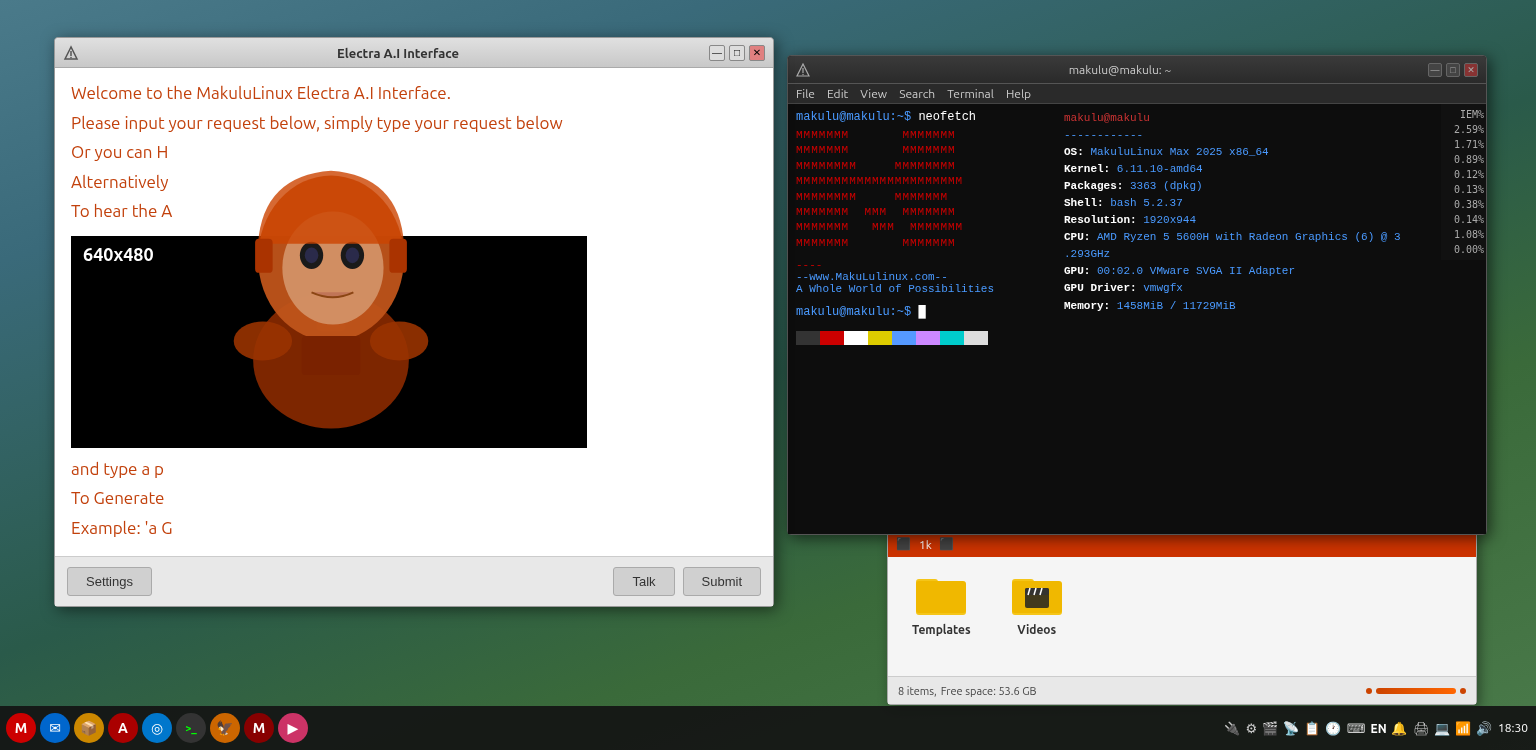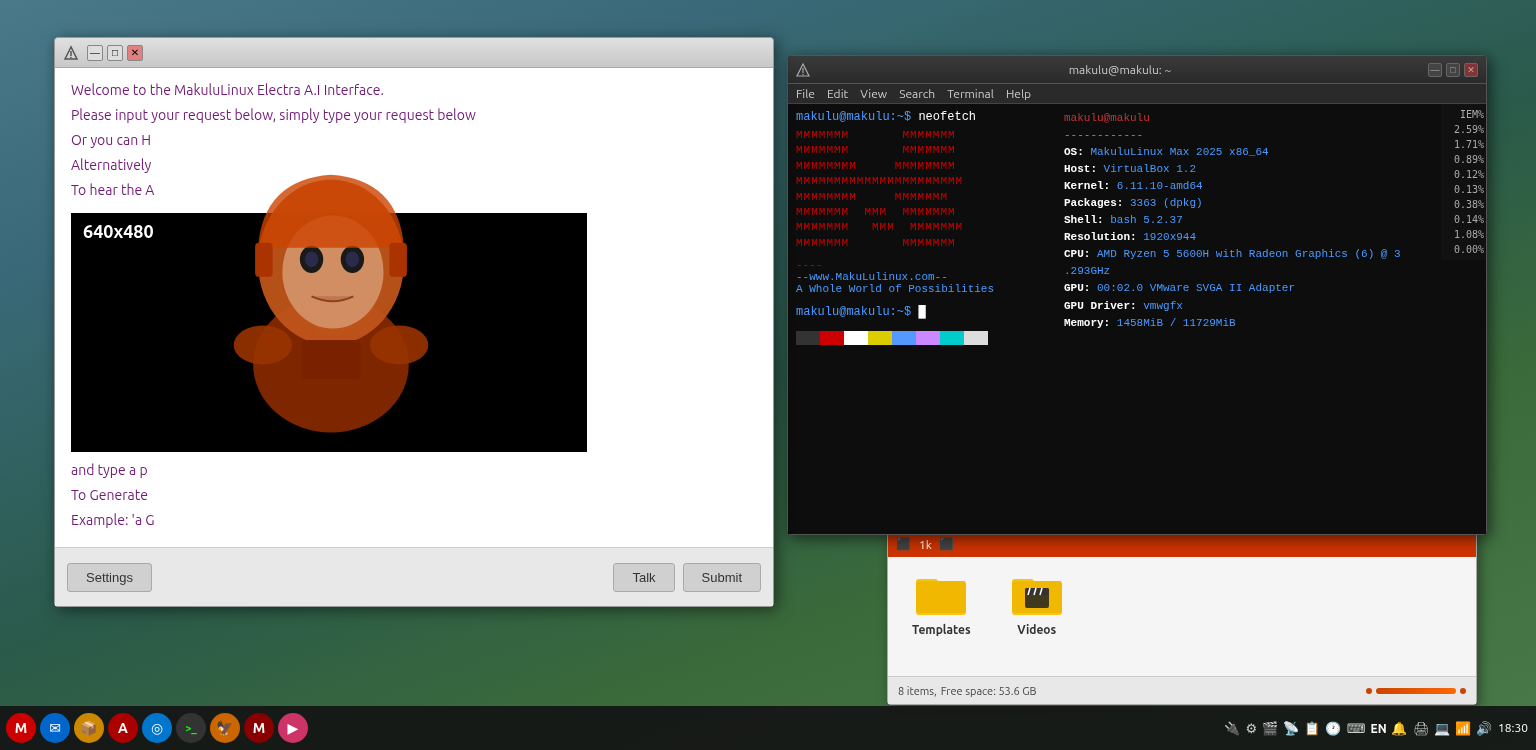--- a/index.html
+++ b/index.html
@@ -104,22 +104,22 @@
     #ai-content {
       flex: 1;
       display: flex;
       flex-direction: column;
       padding: 12px 16px;
       background: white;
       overflow: hidden;
     }
 
     .ai-text-line {
-      font-size: 14px;
-      color: #701a75;
+      font-size: 17px;
+      color: #c2410c;
       margin-bottom: 4px;
       line-height: 1.5;
     }
 
     
     #ai-video {
       width: 516px;
       height: 380px;
       background: black;
       margin: 8px 0;
@@ -135,21 +135,21 @@
       font-size: 18px;
       font-weight: bold;
       position: absolute;
       top: 8px;
       left: 12px;
     }
 
     
     
     #ai-footer {
-      height: 59px;
+      height: 50px;
       background: #e8e8e8;
       border-top: 1px solid #ccc;
       display: flex;
       align-items: center;
       padding: 0 12px;
       gap: 8px;
     }
 
     .ai-footer-btn {
       padding: 6px 18px;
@@ -395,20 +395,21 @@
 <div id="desktop">
 
   <div id="ai-window">
     <div id="ai-titlebar">
 
       <svg width="16" height="16" viewBox="0 0 16 16" style="margin-right:8px">
         <polygon points="8,2 2,14 14,14" fill="none" stroke="#555" stroke-width="1.5"></polygon>
         <line x1="8" y1="6" x2="8" y2="11" stroke="#555" stroke-width="1.5"></line>
         <circle cx="8" cy="12.5" r="0.8" fill="#555"></circle>
       </svg>
+      <span id="ai-titlebar-title">Electra A.I Interface</span>
       <div id="ai-titlebar-buttons">
         <div class="title-btn">—</div>
         <div class="title-btn">□</div>
         <div class="title-btn" style="background:#e08080;">✕</div>
       </div>
     </div>
 
     <div id="ai-content">
       <div class="ai-text-line">Welcome to the MakuluLinux Electra A.I Interface.</div>
       <div class="ai-text-line">Please input your request below, simply type your request below</div>
@@ -515,21 +516,20 @@
           <div class="term-color-swatch" style="background:#cc88ff;"></div>
           <div class="term-color-swatch" style="background:#00cccc;"></div>
           <div class="term-color-swatch" style="background:#dddddd;"></div>
         </div>
       </div>
 
       <div id="term-right" style="font-family:'Courier New',monospace;font-size:11px;line-height:1.55;">
         <div style="color:#cc3333;font-weight:normal;">makulu@makulu</div>
         <div style="color:#4a9aff;">------------</div>
         <div><span class="term-info-key">OS:</span><span class="term-info-val"> MakuluLinux Max 2025 x86_64</span></div>
-        <div><span class="term-info-key">Host:</span><span class="term-info-val"> VirtualBox 1.2</span></div>
         <div><span class="term-info-key">Kernel:</span><span class="term-info-val"> 6.11.10-amd64</span></div>
         <div><span class="term-info-key">Packages:</span><span class="term-info-val"> 3363 (dpkg)</span></div>
         <div><span class="term-info-key">Shell:</span><span class="term-info-val"> bash 5.2.37</span></div>
         <div><span class="term-info-key">Resolution:</span><span class="term-info-val"> 1920x944</span></div>
         <div><span class="term-info-key">CPU:</span><span class="term-info-val"> AMD Ryzen 5 5600H with Radeon Graphics (6) @ 3</span></div>
         <div style="color:#4a9aff;">.293GHz</div>
         <div><span class="term-info-key">GPU:</span><span class="term-info-val"> 00:02.0 VMware SVGA II Adapter</span></div>
         <div><span class="term-info-key">GPU Driver:</span><span class="term-info-val"> vmwgfx</span></div>
         <div><span class="term-info-key">Memory:</span><span class="term-info-val"> 1458MiB / 11729MiB</span></div>
       </div>

